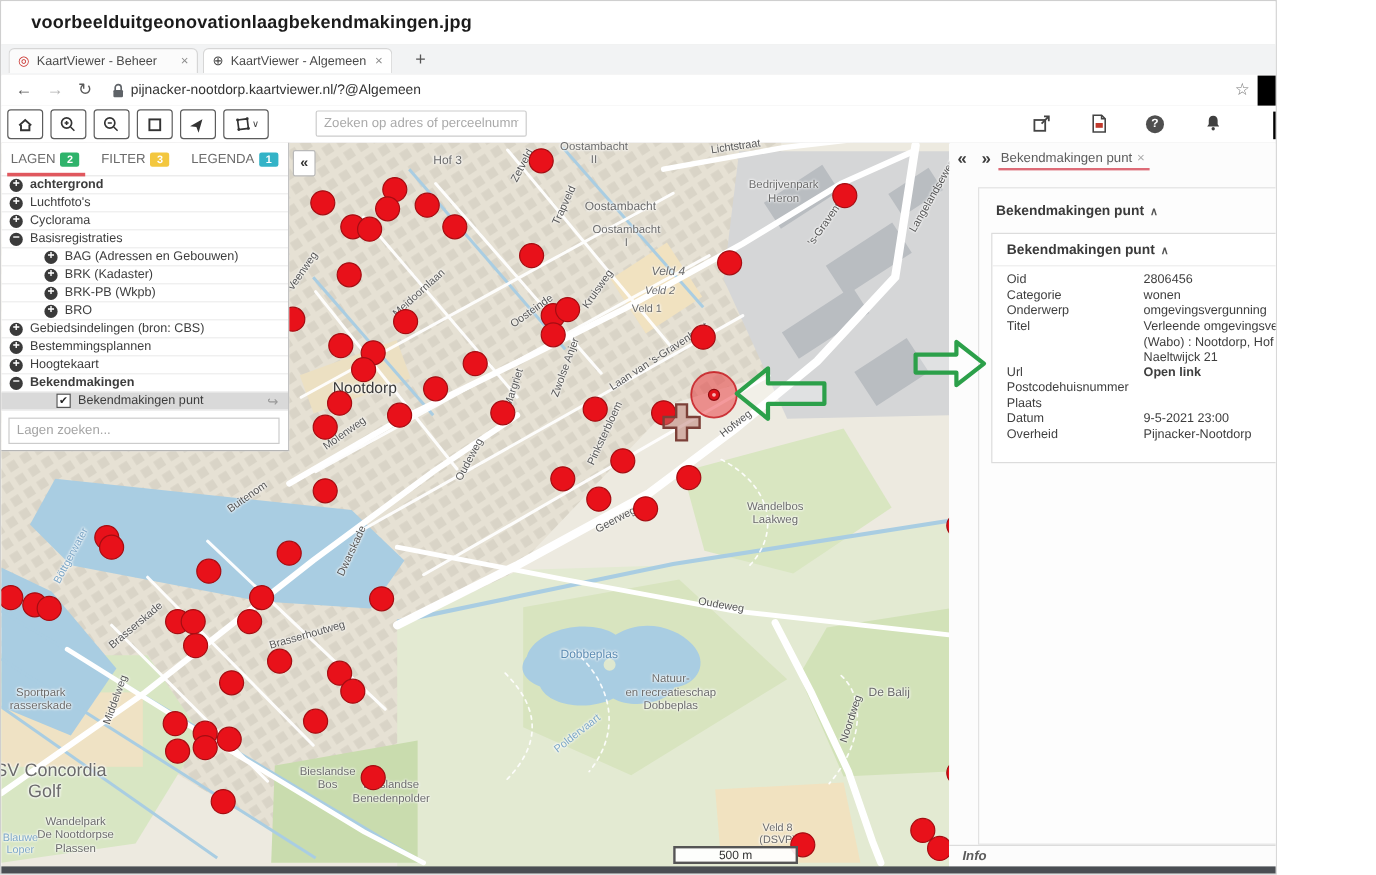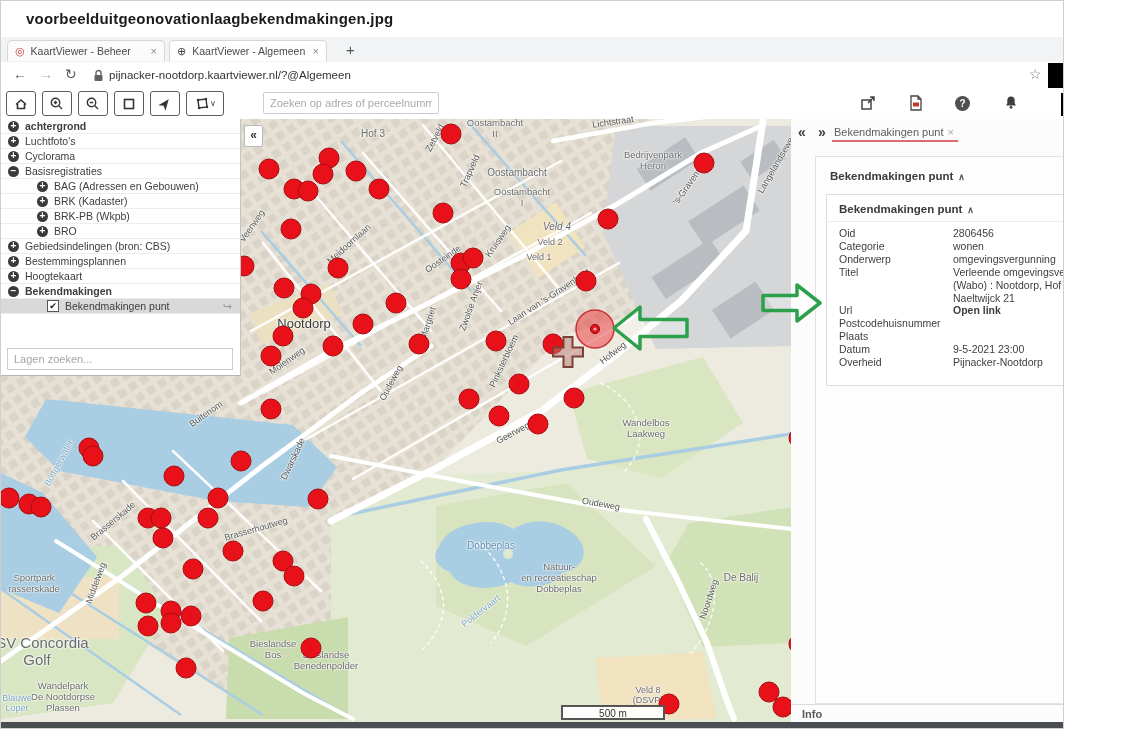--- a/index.html
+++ b/index.html
@@ -96,21 +96,21 @@
   .pcard{position:absolute;left:10px;top:37px;width:307px;height:192px;background:#fff;
         border:1px solid #dcdcdc;box-sizing:border-box;}
   .pcardhead{position:absolute;left:12px;top:8px;font-size:11.5px;font-weight:bold;color:#3a3a3a;}
   .pcard-div{position:absolute;left:0;top:26px;width:100%;height:1px;background:#ededed;}
   #fields{position:absolute;left:12px;top:32px;width:284px;}
   .frow{display:flex;font-size:10.5px;line-height:12.9px;color:#3e3e3e;}
   .fl{width:114px;flex:none;}
   .fv{width:170px;}
   .fv.b{font-weight:bold;}
   .pinfo{position:absolute;left:0;top:585px;width:357px;height:19px;border-top:1px solid #dcdcdc;
-        background:#fcfcfc;font-size:11px;font-weight:bold;color:#5a5a5a;line-height:18px;padding-left:11px;box-sizing:border-box;}
+        background:#fcfcfc;font-size:11px;font-weight:bold;color:#5a5a5a;line-height:18px;padding-left:11px;box-sizing:border-box;font-style:italic;}
   
   #annot{left:0;top:0;z-index:50;pointer-events:none;}
   .botbar{left:0;top:721px;width:1147px;height:8px;background:#4a4e53;z-index:65;}
   .redline{left:1144px;top:36px;width:3px;height:686px;background:#c05048;z-index:70;}
 </style>
 </head>
 <body>
 
 <div class="page">
 
@@ -284,21 +284,21 @@
       <div class="mlabel" style="left: 516px; top: 172px; font-size: 10px; color: rgb(107, 107, 107); transform: translate(-50%, -50%) rotate(0deg);">Oostambacht</div>
       <div class="mlabel" style="left: 521px; top: 197px; font-size: 9.5px; color: rgb(107, 107, 107); transform: translate(-50%, -50%) rotate(0deg);">Oostambacht
 I</div>
       <div class="mlabel" style="left: 612px; top: 121px; font-size: 9px; color: rgb(85, 85, 85); transform: translate(-50%, -50%) rotate(-8deg);">Lichtstraat</div>
       <div class="mlabel" style="left: 652px; top: 160px; font-size: 9.5px; color: rgb(107, 107, 107); transform: translate(-50%, -50%) rotate(0deg);">Bedrijvenpark
 Heron</div>
       <div class="mlabel" style="left: 434px; top: 137px; font-size: 9px; color: rgb(85, 85, 85); transform: translate(-50%, -50%) rotate(-62deg);">Zetveld</div>
       <div class="mlabel" style="left: 469px; top: 170px; font-size: 9px; color: rgb(85, 85, 85); transform: translate(-50%, -50%) rotate(-65deg);">Trapveld</div>
       <div class="mlabel" style="left: 497px; top: 240px; font-size: 9px; color: rgb(85, 85, 85); transform: translate(-50%, -50%) rotate(-55deg);">Kruisweg</div>
       <div class="mlabel" style="left: 556px; top: 226px; font-size: 10px; color: rgb(107, 107, 107); transform: translate(-50%, -50%) rotate(0deg); font-style: italic;">Veld 4</div>
-      <div class="mlabel" style="left: 549px; top: 241px; font-size: 9px; color: rgb(107, 107, 107); transform: translate(-50%, -50%) rotate(0deg);">Veld 2</div>
+      <div class="mlabel" style="left: 549px; top: 241px; font-size: 9px; color: rgb(107, 107, 107); transform: translate(-50%, -50%) rotate(0deg); font-style: italic;">Veld 2</div>
       <div class="mlabel" style="left: 538px; top: 256px; font-size: 9px; color: rgb(107, 107, 107); transform: translate(-50%, -50%) rotate(0deg);">Veld 1</div>
       <div class="mlabel" style="left: 303px; top: 323px; font-size: 13px; color: rgb(58, 58, 58); transform: translate(-50%, -50%) rotate(0deg);">Nootdorp</div>
       <div class="mlabel" style="left: 548px; top: 296px; font-size: 9px; color: rgb(85, 85, 85); transform: translate(-50%, -50%) rotate(-33deg);">Laan van 's-Gravenhout</div>
       <div class="mlabel" style="left: 612px; top: 352px; font-size: 9px; color: rgb(85, 85, 85); transform: translate(-50%, -50%) rotate(-38deg);">Hofweg</div>
       <div class="mlabel" style="left: 286px; top: 360px; font-size: 9px; color: rgb(85, 85, 85); transform: translate(-50%, -50%) rotate(-35deg);">Molenweg</div>
       <div class="mlabel" style="left: 390px; top: 382px; font-size: 9px; color: rgb(85, 85, 85); transform: translate(-50%, -50%) rotate(-62deg);">Oudeweg</div>
       <div class="mlabel" style="left: 600px; top: 503px; font-size: 9px; color: rgb(85, 85, 85); transform: translate(-50%, -50%) rotate(10deg);">Oudeweg</div>
       <div class="mlabel" style="left: 503px; top: 360px; font-size: 9px; color: rgb(85, 85, 85); transform: translate(-50%, -50%) rotate(-65deg);">Pinksterbloem</div>
       <div class="mlabel" style="left: 427px; top: 322px; font-size: 9px; color: rgb(85, 85, 85); transform: translate(-50%, -50%) rotate(-72deg);">Margriet</div>
       <div class="mlabel" style="left: 470px; top: 305px; font-size: 9px; color: rgb(85, 85, 85); transform: translate(-50%, -50%) rotate(-70deg);">Zwolse Anjer</div>
@@ -409,20 +409,34 @@
       <circle cx="594" cy="328" r="19" fill="rgba(233,30,38,0.45)" stroke="rgba(195,18,24,0.8)" stroke-width="1.5"></circle>
       <circle cx="594" cy="328" r="4.6" fill="#e01119" stroke="#8f0a0f" stroke-width="1"></circle>
       <circle cx="594" cy="328" r="1.6" fill="#f7b3b3"></circle>
       <path d="M562.5 336 h9 v10.5 h10.5 v9 h-10.5 v10.5 h-9 v-10.5 h-10.5 v-9 h10.5 z" fill="rgba(186,118,108,0.5)" stroke="#7c4038" stroke-width="2"></path>
     </svg>
 
   <div class="abs mapcollapse">«</div>
   <div class="abs scalebar">500 m</div>
 
   <div class="abs sidebar">
+    <div class="stabs" id="stabs">
+        <span class="stab active">
+          <span>LAGEN</span>
+          <span class="badge" style="background: rgb(47, 179, 107);">2</span>
+        </span>
+        <span class="stab">
+          <span>FILTER</span>
+          <span class="badge" style="background: rgb(243, 199, 63);">3</span>
+        </span>
+        <span class="stab">
+          <span>LEGENDA</span>
+          <span class="badge" style="background: rgb(51, 179, 199);">1</span>
+        </span>
+      </div>
     <div id="layerlist">
         <div class="lrow bold">
           <span class="licon">+</span>
           <span class="llabel">achtergrond</span>
         </div>
         <div class="lrow">
           <span class="licon">+</span>
           <span class="llabel">Luchtfoto's</span>
         </div>
         <div class="lrow">

